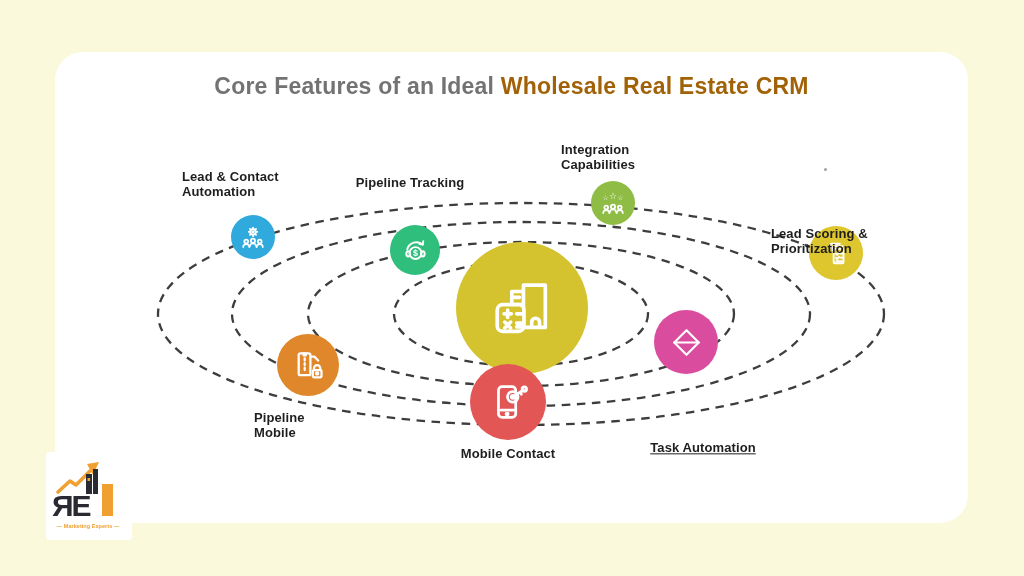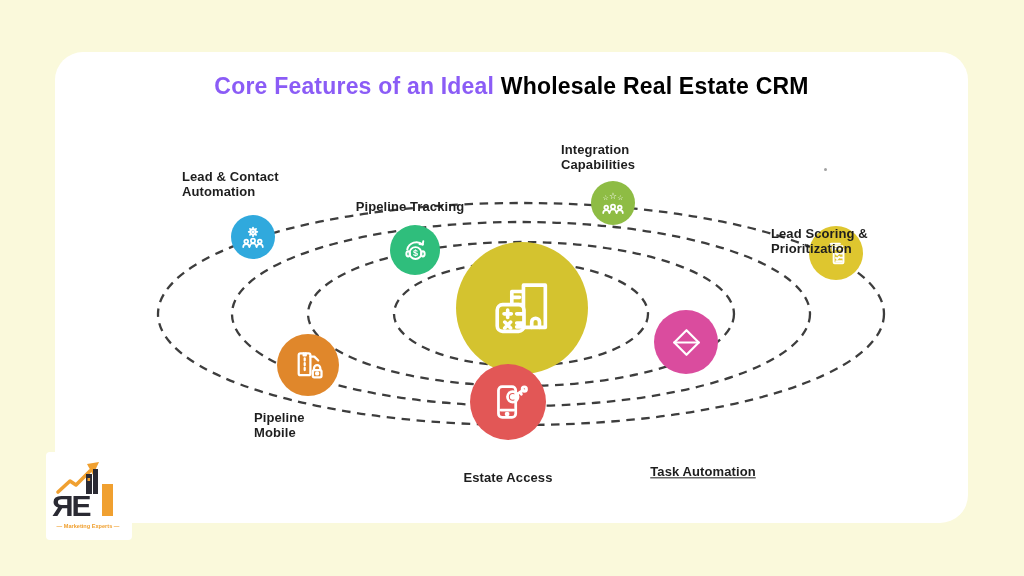--- a/index.html
+++ b/index.html
@@ -16,39 +16,39 @@
   .orbits ellipse { fill:none; stroke:#3D3D3D; stroke-width:2.3; stroke-dasharray:8.5 6.5; }
   .orb { position:absolute; transform:translate(-50%,-50%); border-radius:50%;
          display:flex; align-items:center; justify-content:center; }
   .orb svg { display:block; }
   .icon path, .icon rect, .icon circle, .icon ellipse, .icon polygon, .icon polyline {
     fill:none; stroke:#fff; stroke-width:1.5; stroke-linecap:round; stroke-linejoin:round; }
   .icon text { stroke:none; fill:#fff; }
   .feature-label { position:absolute; transform:translate(-50%,-50%); text-align:left;
                    font-size:13px; font-weight:700; color:#1E1E1E; line-height:1.18;
                    letter-spacing:.1px; }
-  .nowrap { white-space:nowrap;margin-top:24px; }
+  .nowrap { white-space:nowrap; }
   .stray { position:absolute; width:3px; height:3px; border-radius:50%;
            background:#8a8a8a; opacity:.8; }
   .logo { position:absolute; left:46px; top:452px; }
 </style>
 </head>
 <body>
 
 <div class="card" style="background-color: rgb(255, 255, 255);"></div>
 
 <svg class="orbits" width="1024" height="576" viewBox="0 0 1024 576">
   <ellipse cx="521" cy="314" rx="363" ry="111" style="stroke: rgb(61, 61, 61);"></ellipse>
   <ellipse cx="521" cy="314" rx="289" ry="92" style="stroke: rgb(61, 61, 61);"></ellipse>
   <ellipse cx="521" cy="314" rx="213" ry="72" style="stroke: rgb(61, 61, 61);"></ellipse>
   <ellipse cx="521" cy="314" rx="127" ry="52" style="stroke: rgb(61, 61, 61);"></ellipse>
 </svg>
 
 <div class="title">
-  <span style="color: #8b5cf6; margin-top: 10px;">Core Features of an Ideal </span><span style="color: #000000;">Wholesale Real Estate CRM</span>
+  <span style="color: #737373; margin-top: 10px;">Core Features of an Ideal </span><span style="color: #a16207;">Wholesale Real Estate CRM</span>
 </div>
 
 <div class="orb" style="left: 522px; top: 308px; width: 132px; height: 132px; background-color: rgb(212, 195, 47);">
   <svg class="icon" width="68" height="68" viewBox="0 0 28 28">
     <rect x="14.6" y="4.6" width="9" height="17.4"></rect>
     <path d="M18 22 v-2.2 a1.6 1.6 0 0 1 3.2 0 V22"></path>
     <path d="M9.8 7.2 h4.6 M9.8 7.2 v4.6 M9.8 9.6 h3.2"></path>
     <path d="M9.8 12.6 h4.2"></path>
     <rect x="3.8" y="12.6" width="11" height="11" rx="2.2" style="fill: rgb(212, 195, 47);"></rect>
     <path d="M6.6 16.4 h3 M8.1 14.9 v3"></path>
@@ -140,21 +140,21 @@
     <path d="M8 16.4 H15.2"></path>
     <circle cx="11.5" cy="18.6" r="0.55" style="fill:#fff"></circle>
     <circle cx="14.6" cy="9.2" r="2.9"></circle>
     <circle cx="14.6" cy="9.2" r="0.85" style="fill:#fff"></circle>
     <path d="M17.1 7.7 L20.4 5.4"></path>
     <circle cx="20.9" cy="5" r="1.2"></circle>
     <path d="M18.6 6.6 l0.7 1.2"></path>
   </svg>
 </div>
 <div class="feature-label nowrap" style="left:508px; top:454px;">
-  <div>Estate Access</div>
+  <div>Mobile Contact</div>
 </div>
 
 <div class="orb" style="left: 308px; top: 365px; width: 62px; height: 62px; background-color: rgb(224, 135, 43);">
   <svg class="icon" width="36" height="36" viewBox="0 0 24 24">
     <rect x="5.8" y="4.2" width="7.8" height="14.6" rx="1.2"></rect>
     <path d="M9.1 4.2 v1.4 h1.4 v-1.4"></path>
     <path d="M9.8 7.5 V16.4" stroke-dasharray="1.5 1.7"></path>
     <path d="M13.6 6.4 h2.6 l2.6 2.6"></path>
     <path d="M16 15.4 v-1.2 a2.1 2.1 0 0 1 4.2 0 v1.2"></path>
     <rect x="15.2" y="15.4" width="5.8" height="4.8" rx="1"></rect>

